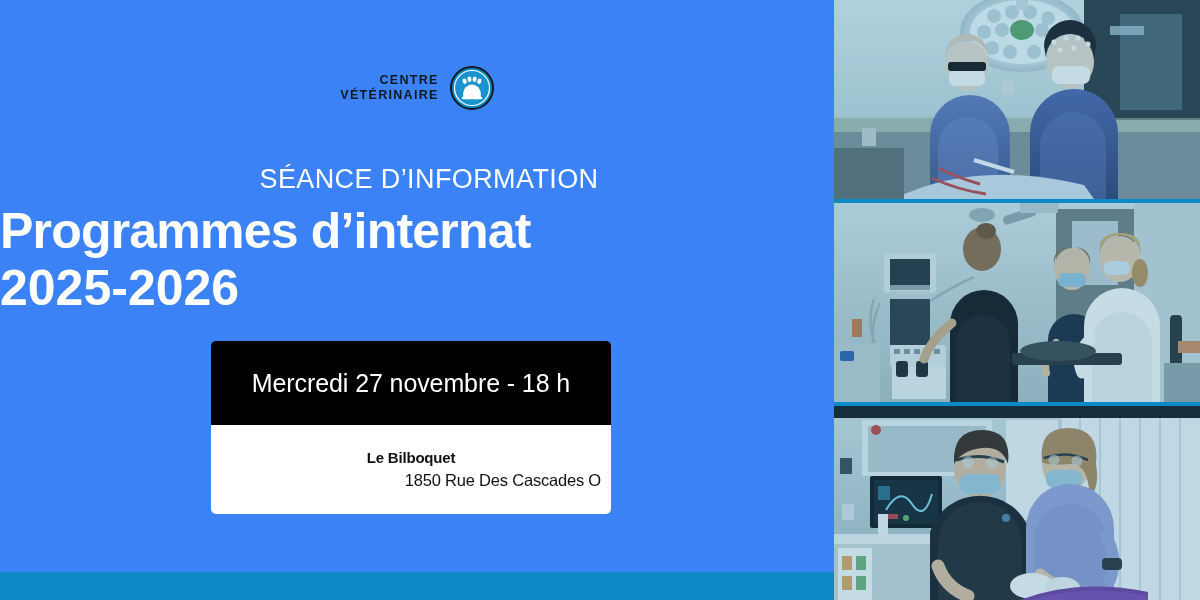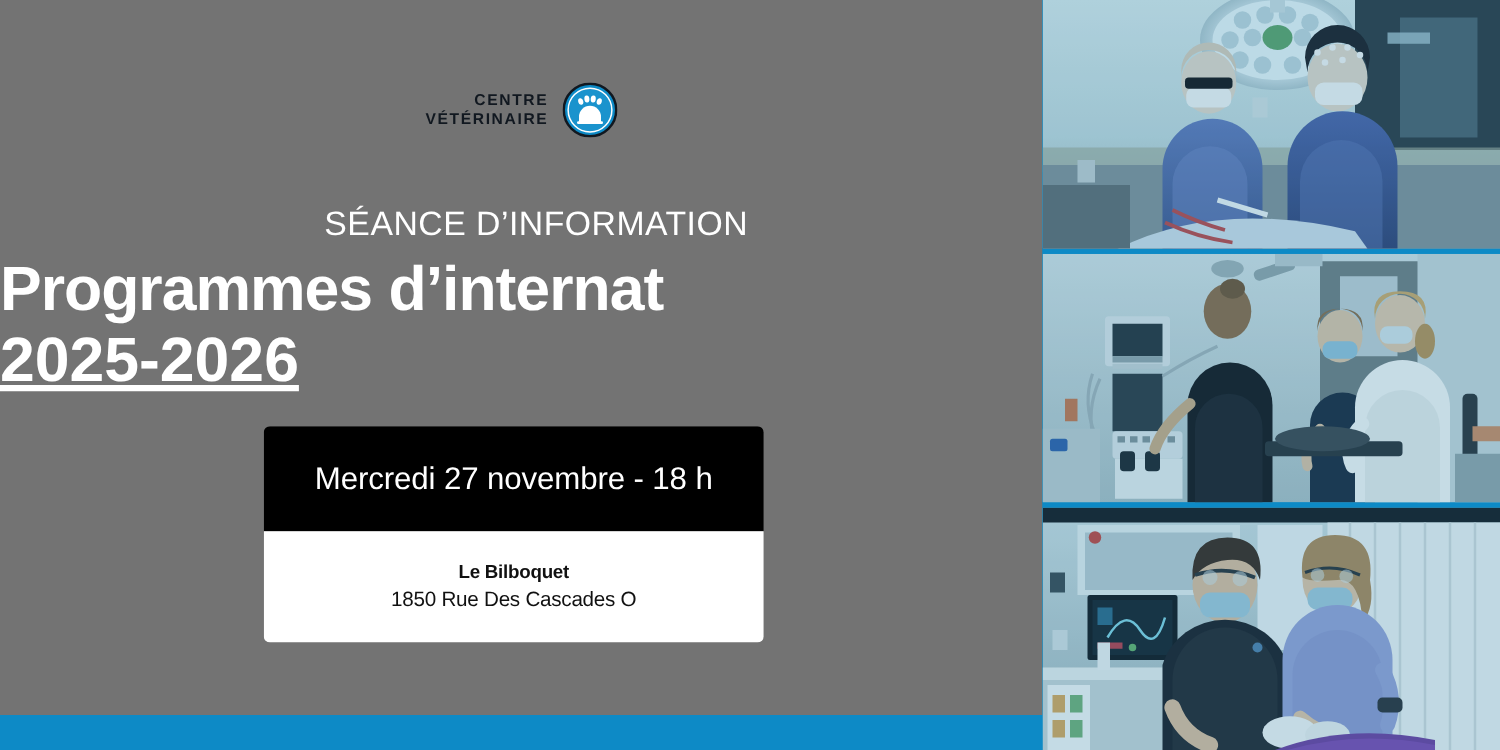--- a/index.html
+++ b/index.html
@@ -21,21 +21,21 @@
     background: #0d8ac6;
   }
 
   
   .left-panel {
     position: absolute;
     left: 0;
     top: 0;
     width: 834px;
     height: 572px;
-    background: #737373;
+    background: #3b82f6;
   }
 
   
   .logo-lockup {
     position: absolute;
     left: 0;
     top: 66px;
     width: 834px;
     display: flex;
     align-items: center;
@@ -103,21 +103,21 @@
     left: 0;
     top: 203px;
     width: 834px;
     text-align: left;
     color: #ffffff;
     font-size: 50px;
     line-height: 57px;
     font-weight: bold;
     letter-spacing: -0.8px;
   }
-  .headline .line2 { letter-spacing: 0px; text-decoration: underline; }
+  .headline .line2 { letter-spacing: 0px; }
 
   
   .event-card {
     position: absolute;
     left: 211px;
     top: 341px;
     width: 400px;
     border-radius: 5px;
     overflow: hidden;
     box-shadow: 0 0 0 0 rgba(0,0,0,0);
@@ -142,20 +142,21 @@
   .venue-name {
     font-size: 15px;
     font-weight: bold;
     line-height: 23px;
     letter-spacing: -0.2px;
   }
   .venue-line {
     font-size: 16.5px;
     line-height: 23px;
     letter-spacing: -0.2px;
+    text-align: right;
   }
 
   
   .photo-strip {
     position: absolute;
     left: 834px;
     top: 0;
     width: 366px;
     height: 600px;
     background: #0d8ac6;

